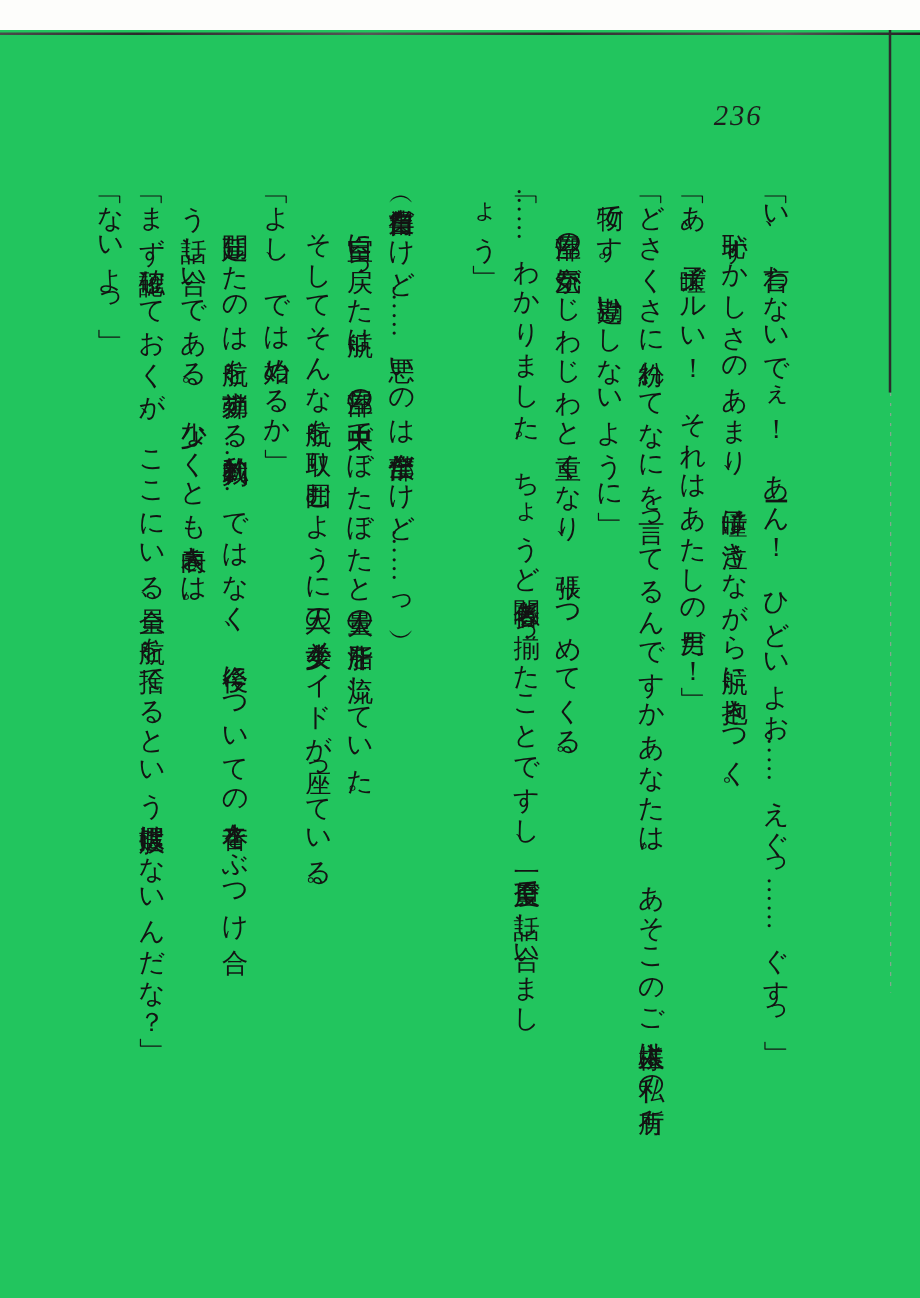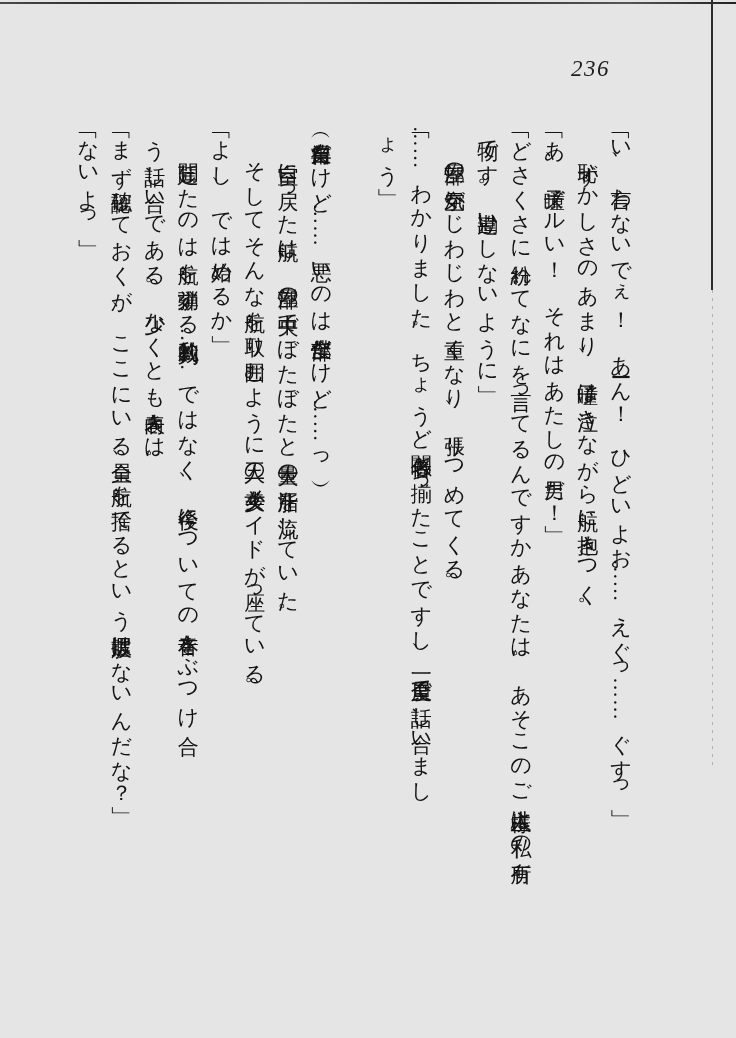--- a/index.html
+++ b/index.html
@@ -9,21 +9,22 @@
   body {
     width: 736px;
     height: 1038px;
     background: #fdfdfb;
     position: relative;
     overflow: hidden;
   }
   .page {
     position: absolute;
     inset: 0;
-    background: #e5e5e5;
+    background: #22c55e;
+    margin-top: 24px;
   }
   .top-rule {
     position: absolute;
     top: 2px;
     left: 0;
     width: 736px;
     height: 2px;
     background: linear-gradient(to right, #4a4a4a, #2b2b2b 15%, #555 40%, #2e2e2e 60%, #555 85%, #222);
   }
   .right-rule-solid {

